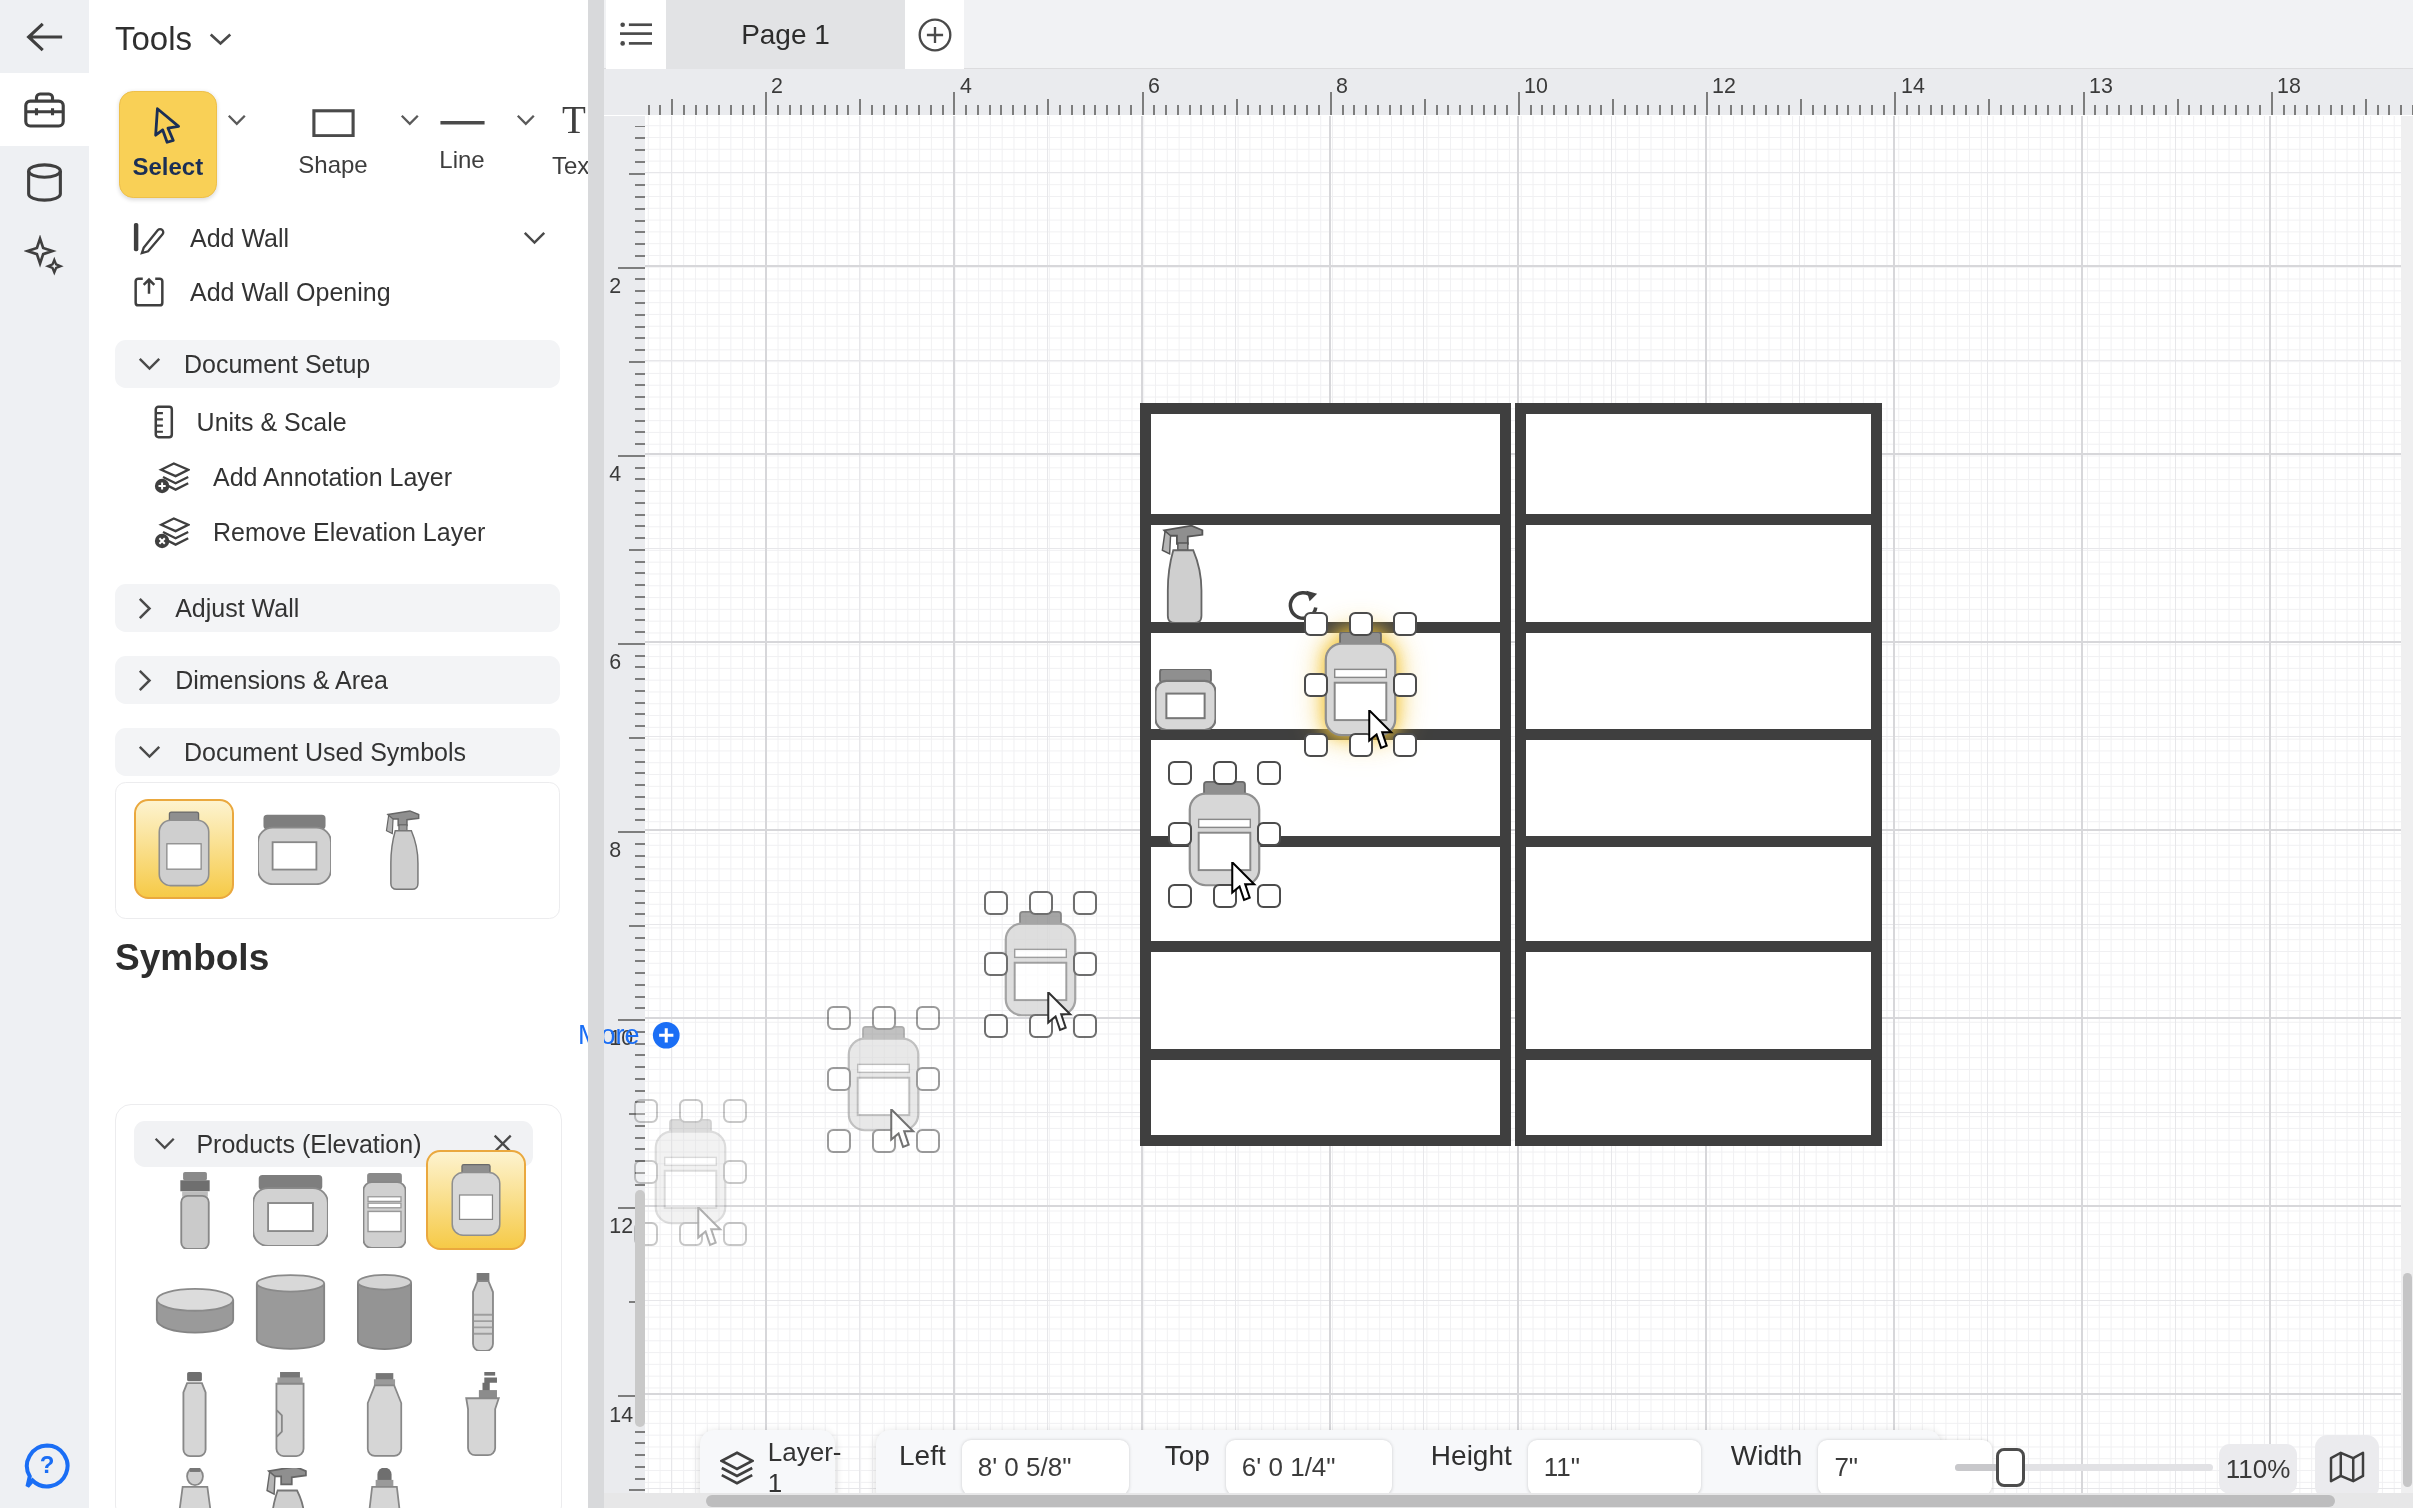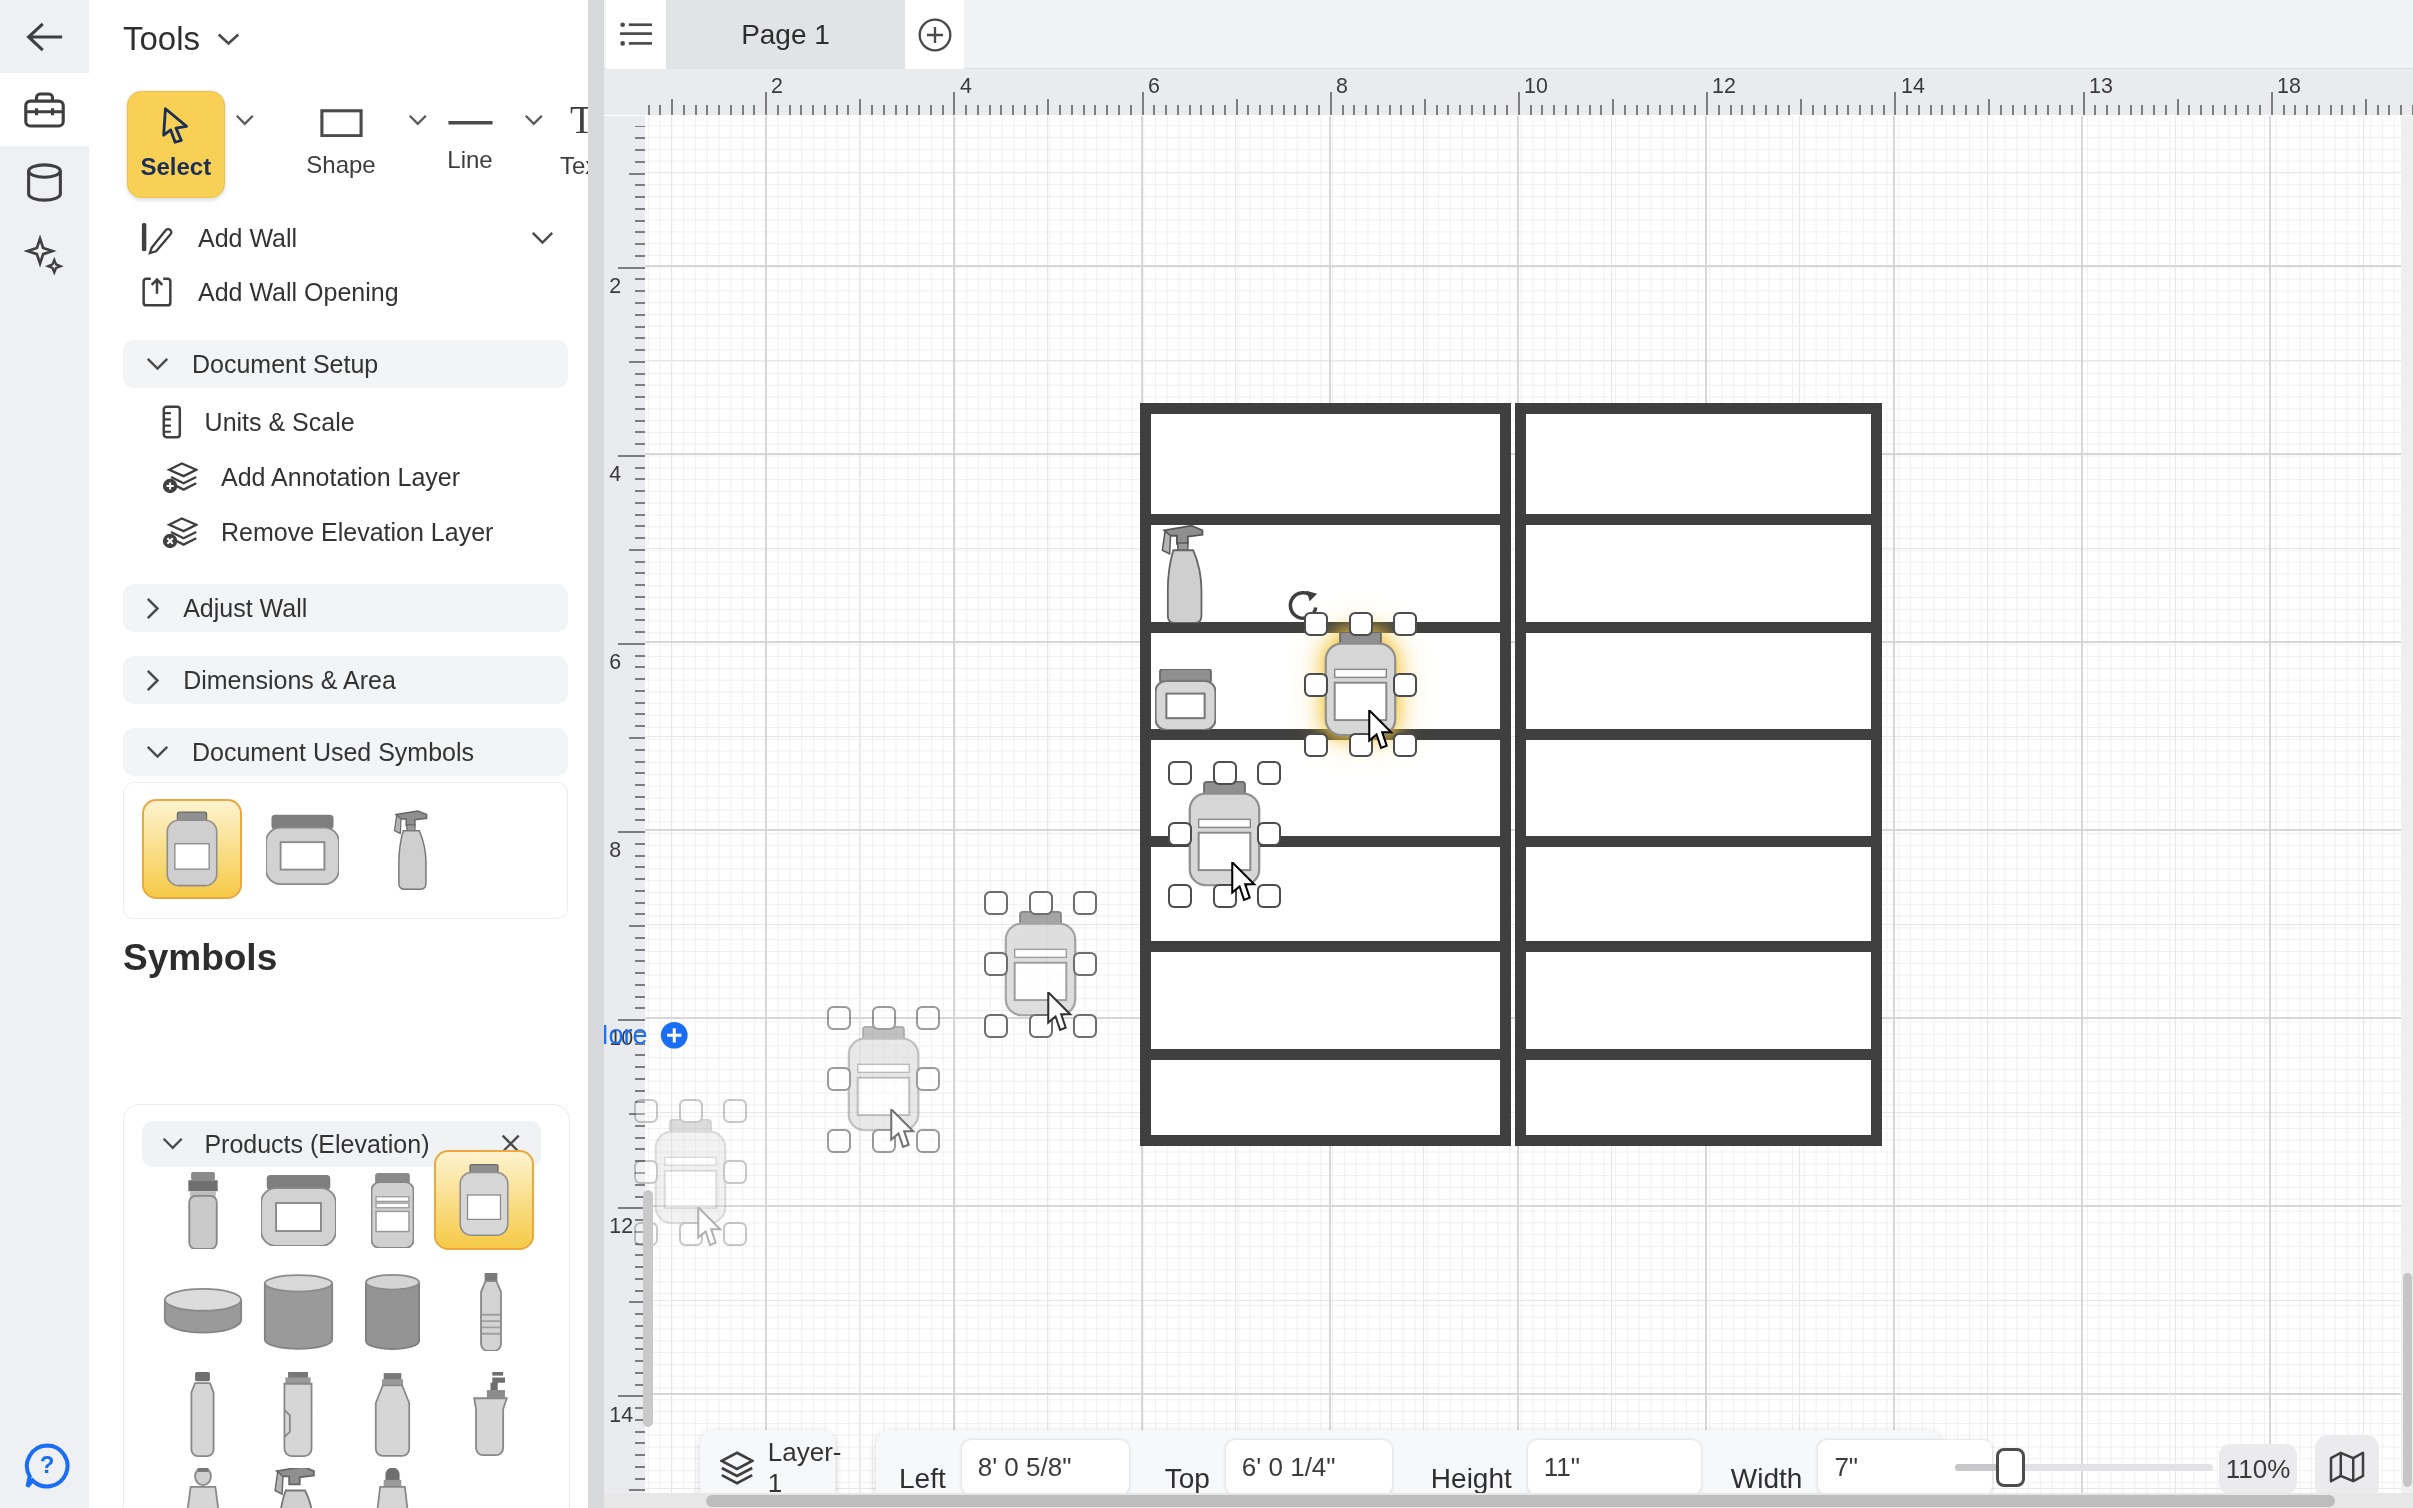--- a/index.html
+++ b/index.html
@@ -7,21 +7,21 @@
     font-family:"Liberation Sans", sans-serif; background:#fff; color:#3a3a3a; }
   .abs { position:absolute; }
 
   
   #rail { position:absolute; left:0; top:0; width:89px; height:1509px; background:#eef0f3; z-index:40; }
   .rail-tile { position:absolute; left:0; width:89px; height:73px; display:flex; align-items:center; justify-content:center; }
   .rail-tile.active { background:#ffffff; }
   .rail-ico { display:flex; align-items:center; justify-content:center; }
 
   
-  #panel { position:absolute; left:89px; top:0; width:499px; height:1509px; background:#ffffff; z-index:30; }
+  #panel { position:absolute; left:81px; top:0; width:499px; height:1509px; background:#ffffff; z-index:30; }
   #panel-divider { position:absolute; left:588px; top:0; width:16px; height:1509px; background:#d8d9db; z-index:31; }
   #tools-title { position:absolute; left:34px; top:19.6px; font-size:33px; color:#2f2f2f; display:flex; align-items:center; gap:16px; }
   .btn-row { position:absolute; left:36px; top:89px; width:445px; height:116px; }
   #select-btn { position:absolute; left:1.8px; top:1.8px; width:98px; height:107px; background:#f9d056; border:1.8px solid #eec04a;
      border-radius:14.2px; display:flex; flex-direction:column; align-items:center; justify-content:center; gap:9px;
      box-shadow:0 1.8px 4.5px rgba(0,0,0,.15); }
   #select-btn .lbl { font-size:24px; color:#1b2f55; font-weight:bold; }
   .tool-item { position:absolute; top:12.5px; width:98px; display:flex; flex-direction:column; align-items:center; gap:14.2px; }
   .tool-item .lbl { font-size:24px; color:#3d3d3d; }
   .mini-chev { position:absolute; top:25px; }
@@ -80,21 +80,21 @@
   .shelf-col { position:absolute; background:#fff; border:11.6px solid #3f3f3f; }
   .shelf-line { position:absolute; height:10.7px; background:#3f3f3f; }
   .sym { position:absolute; }
   .handle { position:absolute; width:24px; height:24px; background:#fff; border:2.7px solid #4c4c4c; border-radius:6.2px; }
   .glow { filter: drop-shadow(0 0 8px rgba(242,198,60,.95)) drop-shadow(0 0 14.2px rgba(242,198,60,.7)); }
 
   
   .chip { position:absolute; background:#f7f8fa; border-radius:14.2px; box-shadow:0 2.7px 9px rgba(0,0,0,.16); display:flex; align-items:center; z-index:50; }
   #layer-chip { left:700px; top:1430px; width:135px; height:75px; gap:14.2px; padding-left:19.6px; font-size:26px; color:#333; }
   #fields-chip { left:876px; top:1430px; width:1065px; height:75px; padding:0 23px; gap:0; }
-  .field { display:flex; align-items:flex-end; }
+  .field { display:flex; align-items:flex-start; }
   .field .flabel { font-size:28px; color:#2f2f2f; margin-right:16px; }
   .finput { background:#fff; border-radius:9px; box-shadow:0 0.9px 3.6px rgba(0,0,0,.18); height:55px; display:flex; align-items:center;
       padding-left:16px; font-size:26px; color:#3b3b3b; }
   #zoom-track { position:absolute; left:1955px; top:1464px; width:258px; height:7.1px; background:#e2e2e5; border-radius:3.6px; z-index:50; }
   #zoom-track .fill { position:absolute; left:0; top:0; height:7.1px; width:43px; background:#c8c8cb; border-radius:3.6px; }
   #zoom-handle { position:absolute; left:1996px; top:1448px; width:28.5px; height:39px; background:#fff; border:3.1px solid #4c4c4c; border-radius:8px; z-index:51; }
   #zoom-badge { position:absolute; left:2219px; top:1444px; width:78px; height:50px; background:#ebebee; border-radius:10.7px;
       display:flex; align-items:center; justify-content:center; font-size:26px; color:#3a3a3a; z-index:50; }
   #map-btn { position:absolute; left:2315px; top:1435px; width:64px; height:64px; background:#ebebee; border-radius:12.5px;
       display:flex; align-items:center; justify-content:center; z-index:50; }

